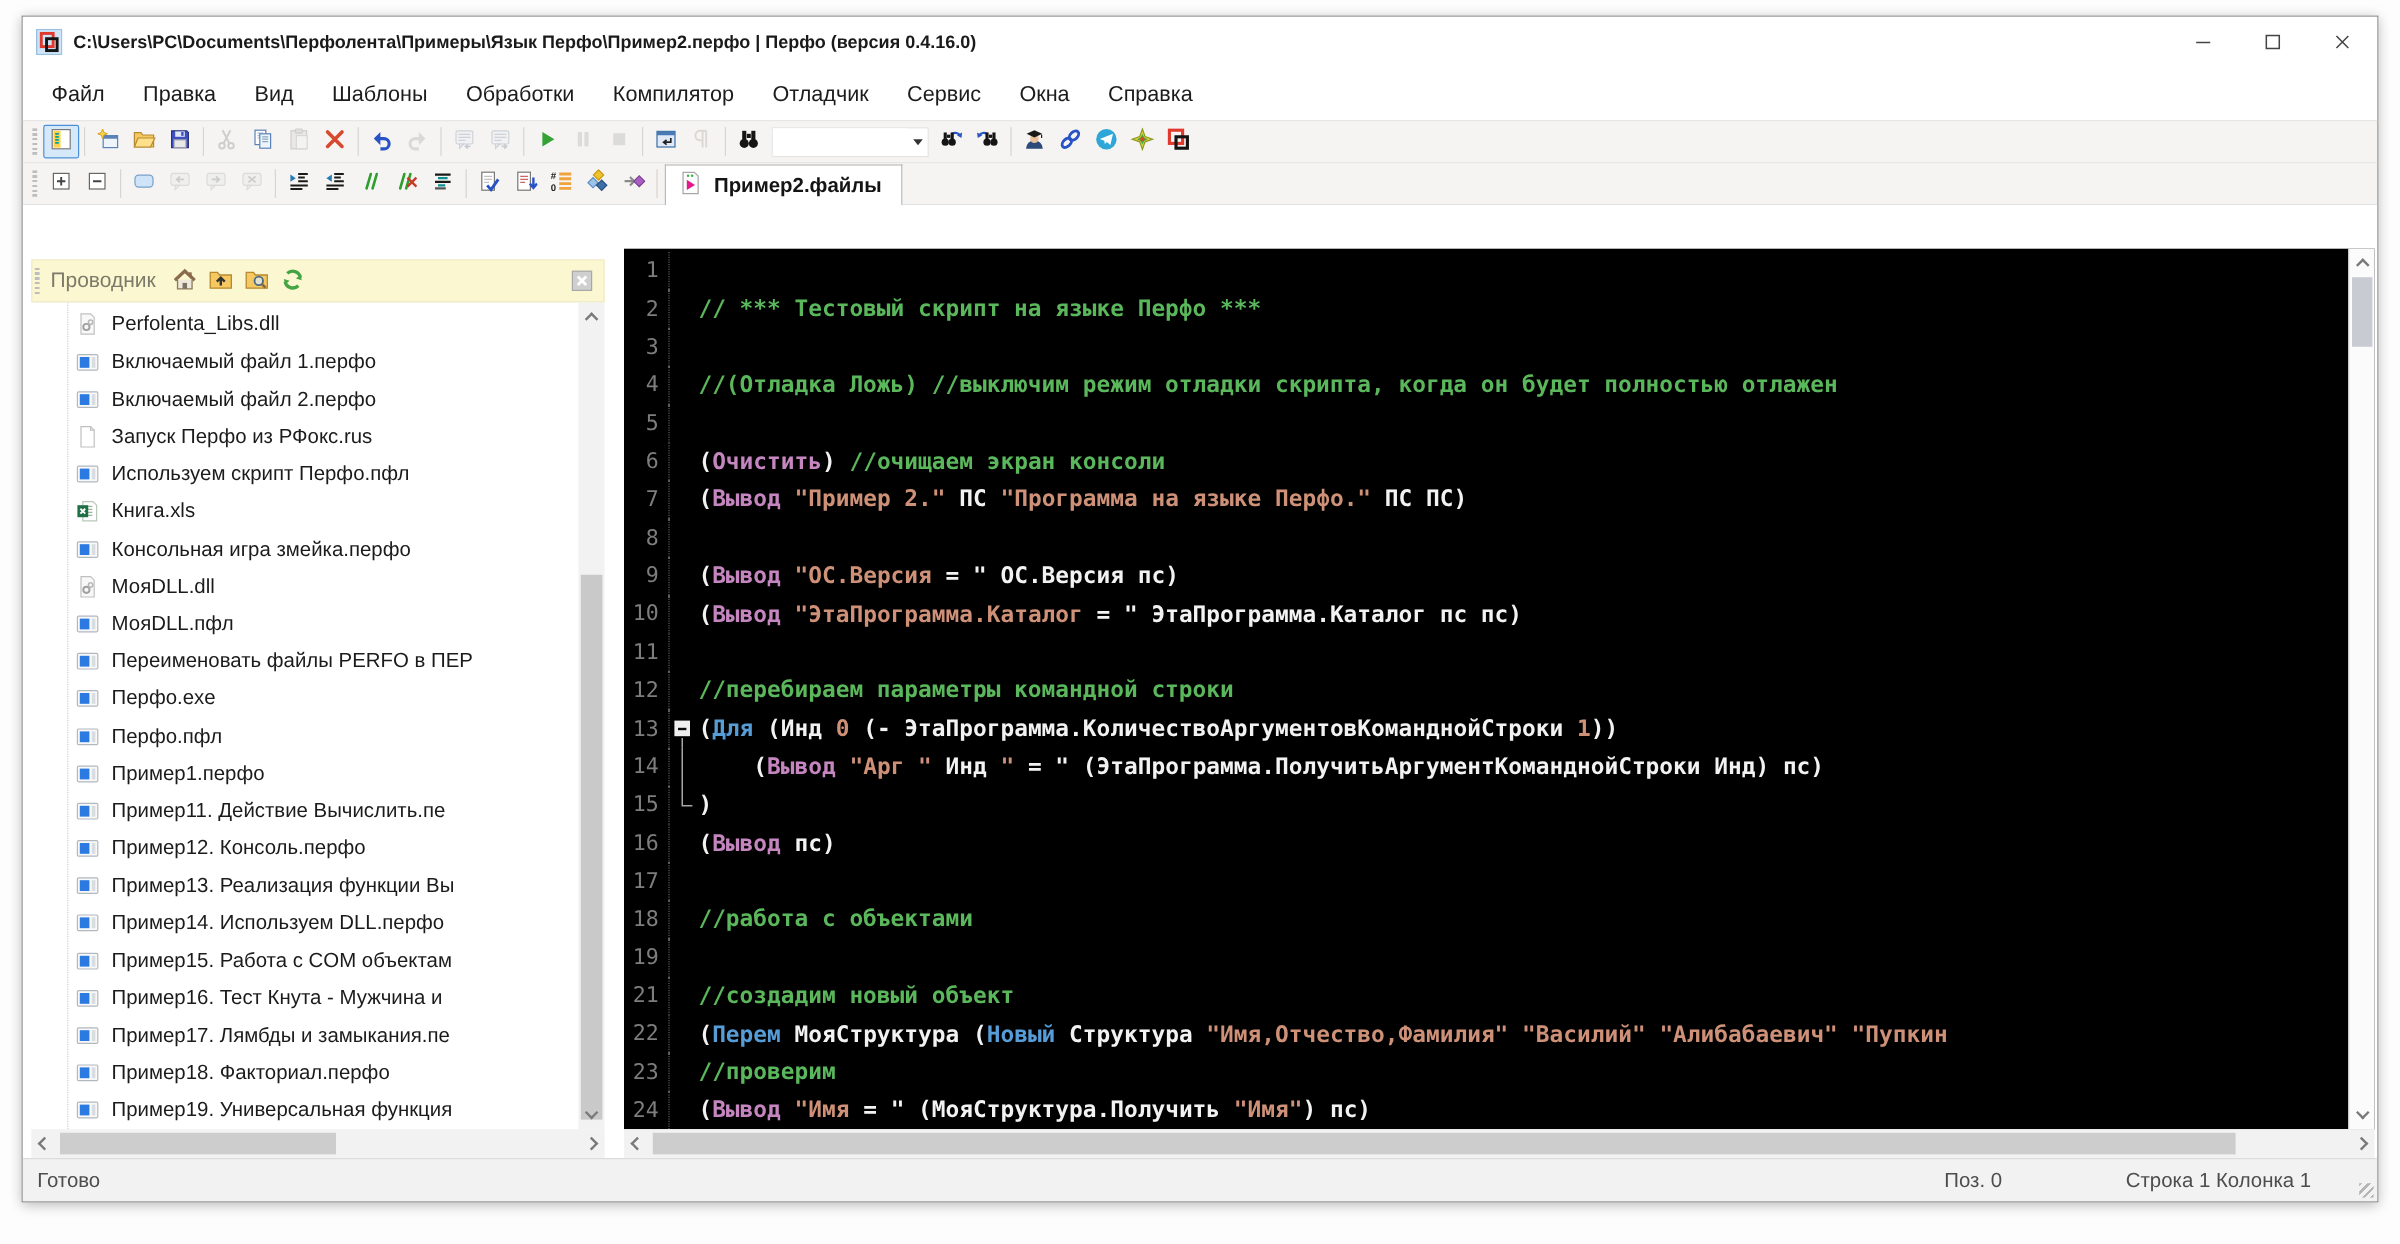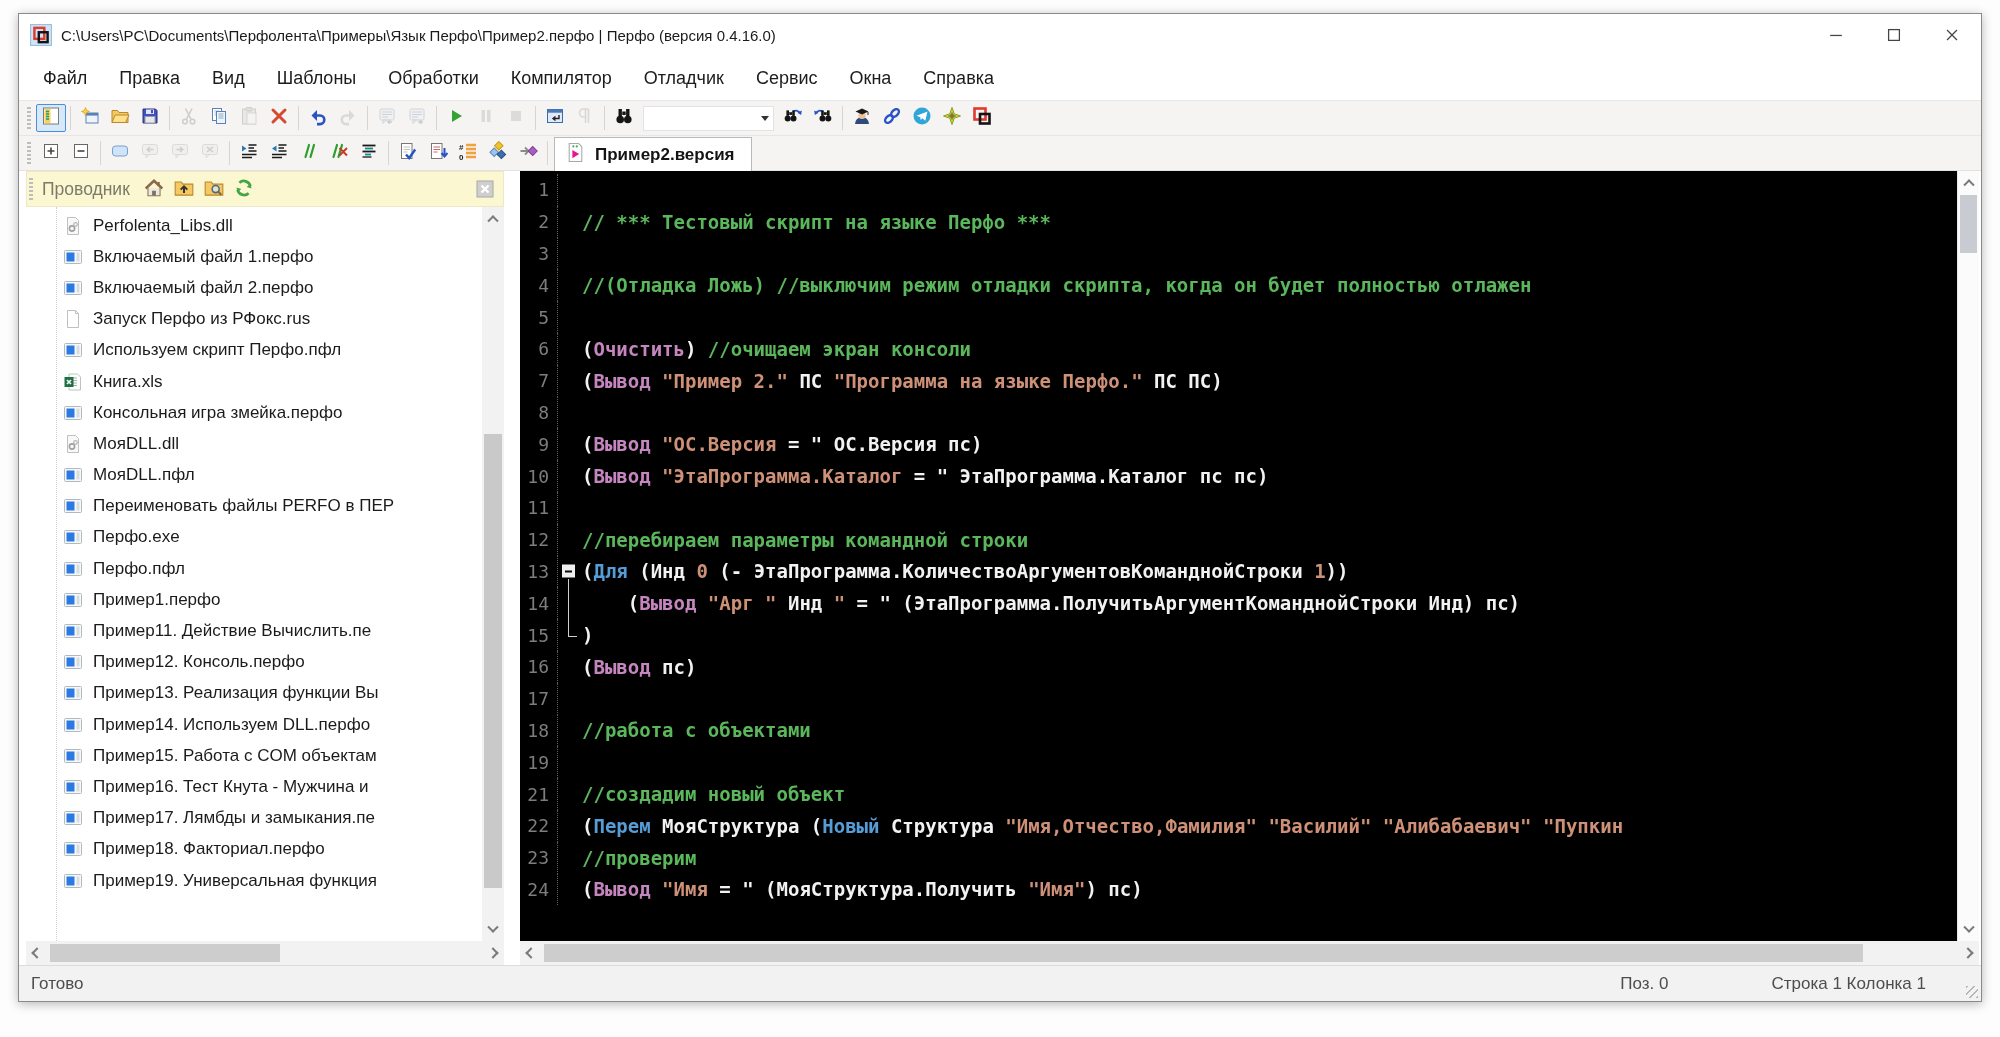--- a/index.html
+++ b/index.html
@@ -5,21 +5,21 @@
   * { margin:0; padding:0; box-sizing:border-box; }
   html,body { width:2000px; height:1037px; background:#fdfdfd; font-family:"Liberation Sans", sans-serif; overflow:hidden; }
 
   .window { position:absolute; left:18px; top:13px; width:1964px; height:989px;
     background:#fff; border:1px solid #8a8a8a; box-shadow:0 2px 10px rgba(0,0,0,.28);
     display:flex; flex-direction:column; }
 
   
   .titlebar { height:42px; background:#fff; display:flex; align-items:center; flex:0 0 42px; }
   .titlebar .logo { width:22px; height:22px; margin-left:11px; flex:0 0 22px; }
-  .titlebar .title { margin-left:9px; font-size:15px; color:#1a1a1a; white-space:nowrap; overflow:hidden; }
+  .titlebar .title { margin-left:9px; font-size:15px; color:#1a1a1a; white-space:nowrap; overflow:hidden;font-weight:bold; }
   .win-controls { margin-left:auto; display:flex; height:100%; }
   .win-btn { width:58px; height:100%; display:flex; align-items:center; justify-content:center; cursor:default; }
   .win-btn svg { width:18px; height:18px; }
 
   
   .menubar { height:44px; flex:0 0 44px; background:#fff; display:flex; align-items:center; padding-left:8px; }
   .menu-item { font-size:18px; color:#1c1c1c; padding:6px 16px; cursor:default; }
 
   
   .toolbar { background:#f5f4f2; border-top:1px solid #e6e6e6; display:flex; align-items:center; padding-left:6px; }
@@ -36,21 +36,21 @@
   .searchbox input { border:none; outline:none; width:112px; height:100%; font-size:14px; padding:0 4px; font-family:"Liberation Sans",sans-serif; }
   .searchbox .drop { width:17px; height:100%; display:flex; align-items:center; justify-content:center; }
   .searchbox .drop::after { content:''; border:4px solid transparent; border-top:5px solid #333; margin-top:4px; }
 
   .editor-tab { display:flex; align-items:center; gap:9px; height:34px; margin-top:2px; margin-left:2px;
     background:#fff; border:1px solid #b9b9b9; border-bottom:none; padding:0 16px 0 10px; }
   .editor-tab svg { width:21px; height:21px; }
   .editor-tab .tab-label { font-size:17px; font-weight:600; color:#141414; }
 
   
-  .main { flex:1 1 auto; display:flex; background:#fff; padding:0 2px 0 7px; overflow:hidden; }
+  .main { flex:1 1 auto; display:flex; background:#fff; padding:0 2px 0 7px; overflow:hidden;align-items:flex-end; }
 
   
   .explorer { width:478px; flex:0 0 478px; display:flex; flex-direction:column; overflow:hidden; }
   .explorer-header { height:36px; flex:0 0 36px; background:var(--explorer-header,#fbf7d0); display:flex; align-items:center; border:1px solid #eee8c8; }
   .explorer-header .htitle { font-size:17.5px; color:#7c7a6a; margin:0 10px 0 4px; }
   .hicon { width:24px; height:24px; margin:0 3px; }
   .hicon svg { width:22px; height:22px; }
   .explorer-close { margin-left:auto; margin-right:8px; width:20px; height:20px; }
   .explorer-close svg { width:20px; height:20px; }
 
@@ -466,21 +466,21 @@
       </span>
     <div class="editor-tab">
       <span>
         <svg viewBox="0 0 20 20" style="width:21px;height:21px">
             <path d="M4 1.5 h9 l3 3 V18.5 H4 z" fill="#fdfdfd" stroke="#a8a8a8"></path>
             <circle cx="8" cy="4.2" r="1" fill="#37b34a"></circle>
             <circle cx="11.2" cy="4.2" r="1" fill="#37b34a"></circle>
             <path d="M7 7.5 L13.5 11.5 L7 15.5 z" fill="#e5178e"></path>
           </svg>
       </span>
-      <span class="tab-label">Пример2.версия</span>
+      <span class="tab-label">Пример2.файлы</span>
     </div>
   </div>
 
   <div class="main">
 
     <aside class="explorer">
       <div class="explorer-header">
         <div class="grip"></div>
         <span class="htitle">Проводник</span>
         <span id="explorer-header-icons" style="display:flex;align-items:center;">

